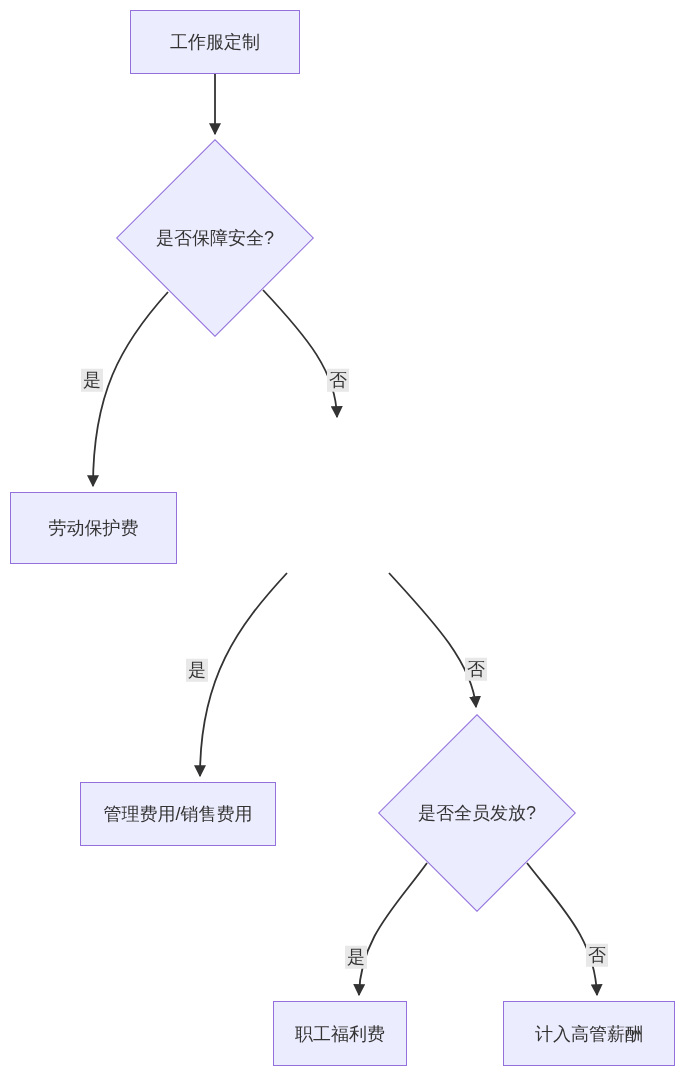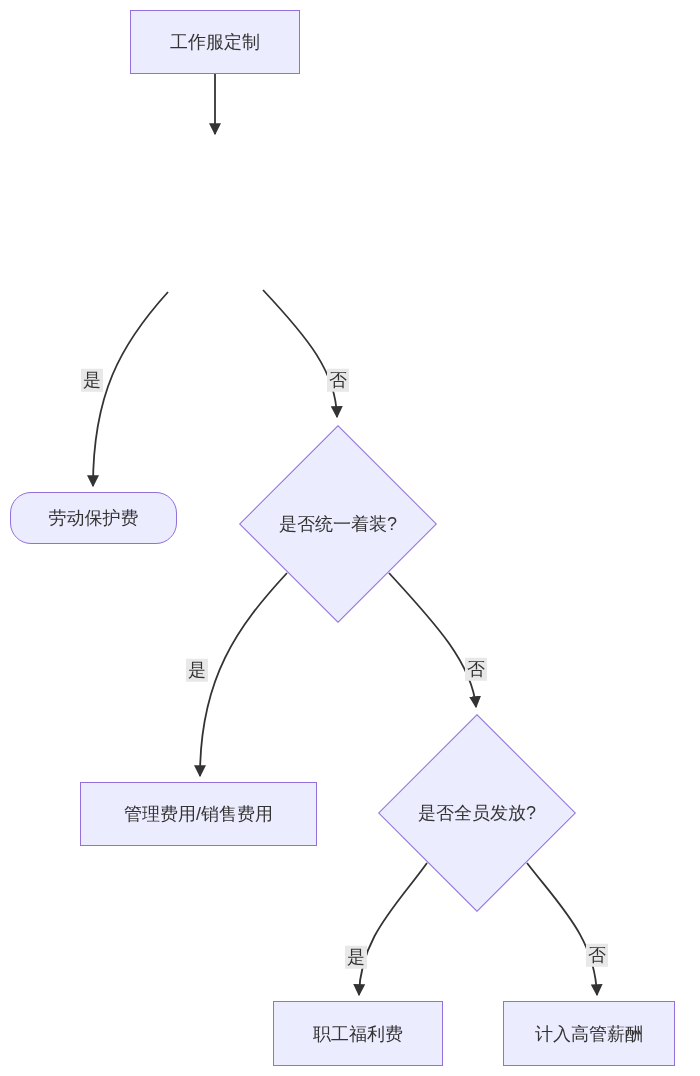--- a/index.html
+++ b/index.html
@@ -71,33 +71,33 @@
       <path d="M263,290 C308,338 336,372 337,417" marker-end="url(#arrow)"></path>
       <path d="M287,573 C238,626 200,678 200,776" marker-end="url(#arrow)"></path>
       <path d="M389,573 C432,620 472,662 476,707" marker-end="url(#arrow)"></path>
       <path d="M427,863 C396,906 360,938 359,995" marker-end="url(#arrow)"></path>
       <path d="M527,863 C560,906 595,938 597,995" marker-end="url(#arrow)"></path>
     </g>
   </svg>
 
   <div class="node-rect" style="left:130px; top:10px; width:170px; height:64px;">工作服定制</div>
 
-  <div class="node-rect" style="left:10px; top:492px; width:167px; height:52px;border-radius:21px;">劳动保护费</div>
+  <div class="node-rect" style="left:10px; top:492px; width:167px; height:72px;">劳动保护费</div>
 
-  <div class="node-rect" style="left:80px; top:782px; width:237px; height:64px;">管理费用/销售费用</div>
+  <div class="node-rect" style="left:80px; top:782px; width:196px; height:64px;">管理费用/销售费用</div>
 
-  <div class="node-rect" style="left:273px; top:1001px; width:170px; height:65px;">职工福利费</div>
+  <div class="node-rect" style="left:273px; top:1001px; width:134px; height:65px;">职工福利费</div>
 
   <div class="node-rect" style="left:503px; top:1001px; width:172px; height:65px;">计入高管薪酬</div>
 
+  <div class="diamond" style="left:115px; top:138px;">
+    <div class="shape"></div>
+    <div class="label">是否保障安全?</div>
+  </div>
 
-  <div class="diamond" style="left:238px; top:424px;">
-    <div class="shape"></div>
-    <div class="label">是否统一着装?</div>
-  </div>
 
   <div class="diamond" style="left:377px; top:713px;text-decoration:underline;">
     <div class="shape"></div>
     <div class="label">是否全员发放?</div>
   </div>
 
   <div class="edge-label" style="left:92px; top:380px;">是</div>
   <div class="edge-label" style="left:338px; top:380px;">否</div>
   <div class="edge-label" style="left:197px; top:670px;">是</div>
   <div class="edge-label" style="left:476px; top:669px;">否</div>

